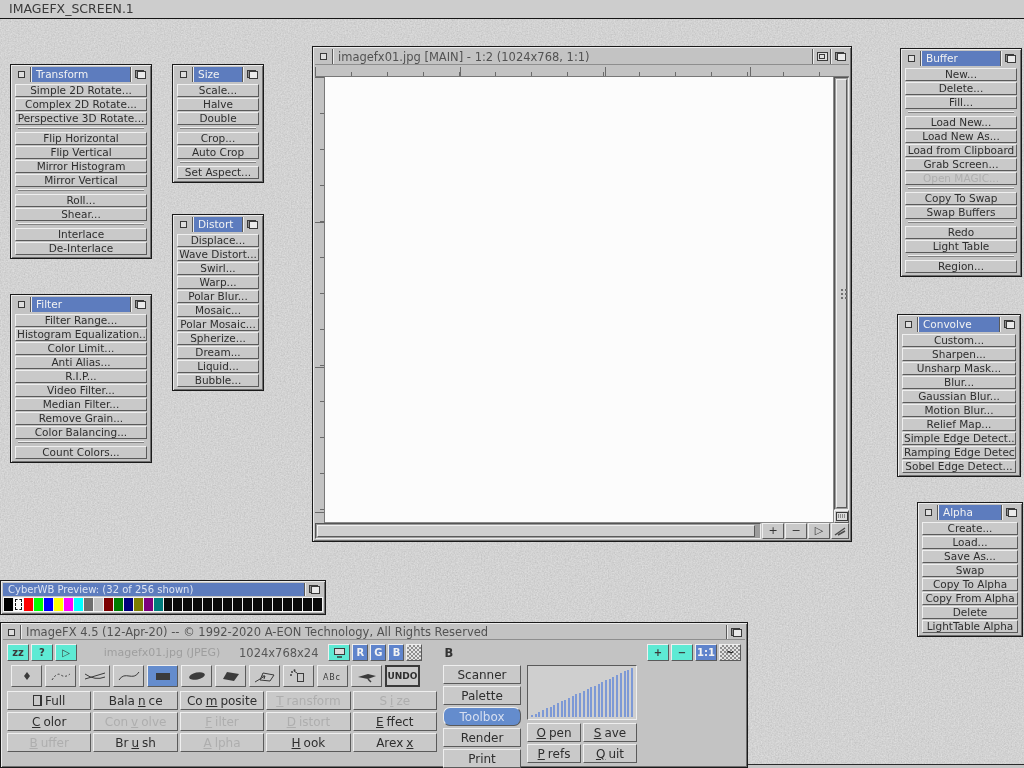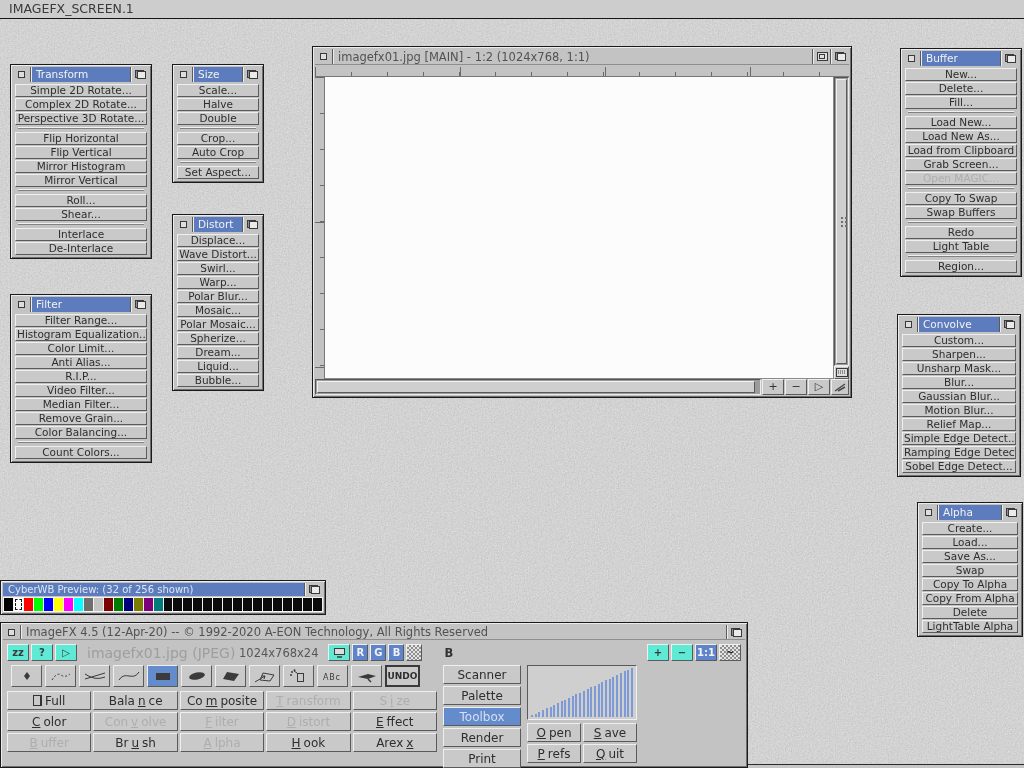--- a/index.html
+++ b/index.html
@@ -43,21 +43,21 @@
   .pdivider { height:2px; background:#f0f0f0; border-bottom:1px solid #828282; margin:2px 5px 3px; }
   .p-transform { left:10px;  top:64px;  width:142px; }
   .p-size      { left:172px; top:64px;  width:92px;  }
   .p-distort   { left:172px; top:214px; width:92px;  }
   .p-filter    { left:10px;  top:294px; width:142px; }
   .p-buffer    { left:900px; top:48px;  width:122px; }
   .p-convolve  { left:897px; top:314px; width:124px; }
   .p-alpha     { left:917px; top:502px; width:106px; }
 
   
-  .main-window { left:312px; top:46px; width:540px; height:352px; display:flex; flex-direction:column; }
+  .main-window { left:312px; top:46px; width:540px; height:496px; display:flex; flex-direction:column; }
   .ruler-h { height:10px; border-bottom:1px solid #787878; background-color:#c3c3c3;
     background-image:
       repeating-linear-gradient(90deg,#6a6a6a 0 1px,transparent 1px 36px),
       repeating-linear-gradient(90deg,#6a6a6a 0 1px,transparent 1px 145px);
     background-size:100% 4px,100% 9px; background-position:left bottom,left bottom; background-repeat:no-repeat; }
   .mw-mid { flex:1; display:flex; min-height:0; }
   .ruler-v { width:10px; border-right:1px solid #787878; background-color:#c3c3c3;
     background-image:
       repeating-linear-gradient(180deg,#6a6a6a 0 1px,transparent 1px 36px),
       repeating-linear-gradient(180deg,#6a6a6a 0 1px,transparent 1px 145px);
@@ -89,42 +89,42 @@
 
   
   .toolbar-window { left:0; top:622px; width:748px; height:146px; }
   .status-row { height:21px; display:flex; align-items:center; gap:2px; padding:1px 4px; }
   .tbtn { height:17px; min-width:22px; background:#5eead4; border:1px solid; border-color:#efefef #5a5a5a #5a5a5a #efefef;
     font-family:inherit; font-size:10px; font-weight:bold; color:#3a3a3a; cursor:pointer;
     display:flex; align-items:center; justify-content:center; }
   .tbtn.chan { min-width:16px; }
   .tbtn.sel { background:#5f84cc; color:#f2f2f2; }
   .ghost { color:#9e9e9e; }
-  .filename { font-size:14px; margin-left:8px; width:150px; white-space:nowrap; overflow:hidden; }
+  .filename { font-size:11px; margin-left:8px; width:150px; white-space:nowrap; overflow:hidden;text-align:center; }
   .dims { font-size:11.5px; color:#575757; margin-right:8px; }
   .chan-label { font-size:11.5px; color:#333; margin-left:20px; font-weight:bold; }
   .flex-spacer { flex:1; }
   .checker { background-color:#bbb;
     background-image:linear-gradient(45deg,#8f8f8f 25%,transparent 25%,transparent 75%,#8f8f8f 75%),
                      linear-gradient(45deg,#8f8f8f 25%,#e4e4e4 25%,#e4e4e4 75%,#8f8f8f 75%);
     background-size:4px 4px; background-position:0 0,2px 2px; }
   .checker span { font-size:10px; color:#222; font-weight:bold; }
   .tb-main { display:flex; gap:6px; padding:1px 4px; }
   .tb-left { width:430px; }
   .tools-row { display:flex; gap:3px; margin:1px 4px 4px; }
   .toolbtn { width:31px; height:22px; background:#c9c9c9; border:1px solid; border-color:#efefef #5a5a5a #5a5a5a #efefef;
     display:flex; align-items:center; justify-content:center; cursor:pointer; padding:0; }
   .toolbtn.sel { background:#648ccd; }
   .toolbtn.undo { width:35px; border:2px solid #3a3a3a; font-family:inherit; font-size:9px; font-weight:bold; color:#2e2e2e; }
   .cmd-grid { display:grid; grid-template-columns:repeat(5,1fr); gap:2px; }
   .gbtn { height:19px; background:#c9c9c9; border:1px solid; border-color:#efefef #5a5a5a #5a5a5a #efefef;
     font-family:inherit; font-size:12px; color:#2e2e2e; cursor:pointer;
     display:flex; align-items:center; justify-content:center; gap:3px; white-space:nowrap; }
   .gbtn.disabled { color:#aeaeae; cursor:default; }
-  .gbtn.sel { background:#648ccd; color:#d7dff0; }
+  .gbtn.sel { background:#648ccd; color:#d7dff0;border-radius:7px; }
   .gbtn u { text-decoration:underline; text-underline-offset:1px; }
   .full-icon { width:9px; height:11px; border:1px solid #333; border-right:2px solid #333; display:inline-block; }
   .mode-col { width:78px; display:flex; flex-direction:column; gap:2px; padding-top:1px; }
   .tb-right { width:110px; display:flex; flex-direction:column; padding-top:1px; }
   .histo { height:55px; margin-bottom:3px; background:#cfcfcf; border:1px solid; border-color:#5a5a5a #efefef #efefef #5a5a5a;
     display:flex; align-items:flex-end; justify-content:space-between; padding:2px 3px; }
   .histo i { display:block; width:2px; background:#7d99d6; }
   .action-grid { display:grid; grid-template-columns:1fr 1fr; gap:2px; }
 </style>
 </head>

